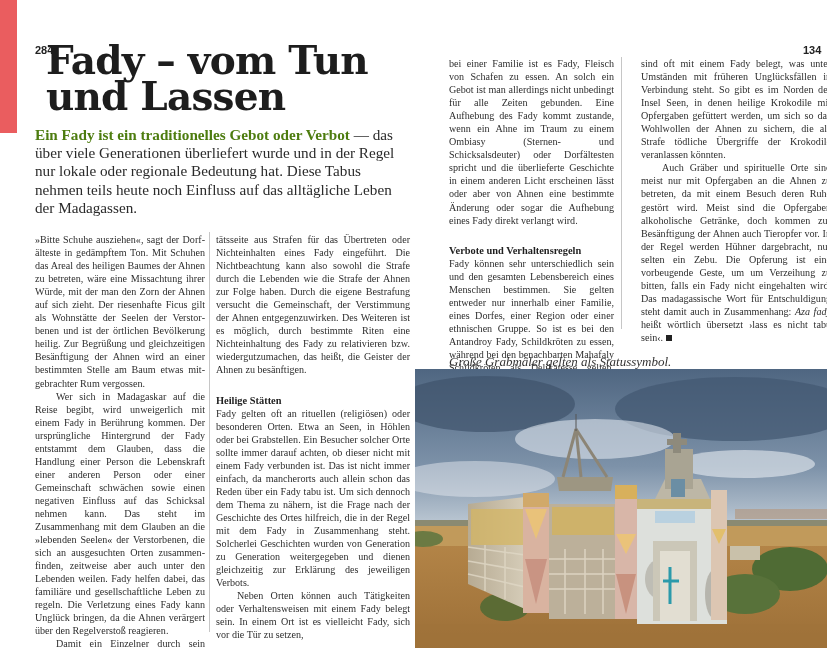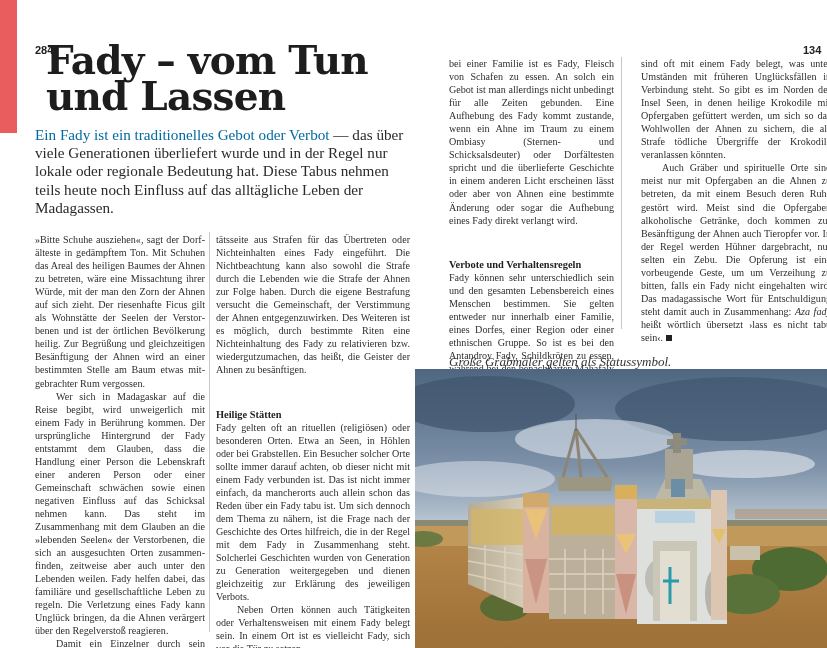--- a/index.html
+++ b/index.html
@@ -3,25 +3,25 @@
 <meta charset="utf-8">
 <style>
   html, body { margin: 0; padding: 0; background: #ffffff; }
   body { width: 827px; height: 648px; position: relative; overflow: hidden; font-family: "Liberation Serif", "DejaVu Serif", serif; color: #262626; }
   .red-bar { position: absolute; left: 0; top: 0; width: 17px; height: 133px; background: #ea5d5f; }
   .page-num { position: absolute; top: 12px; font-family: "Liberation Sans", "DejaVu Sans", sans-serif; font-weight: bold; font-size: 11px; color: #222; margin-top: 32px; }
   .page-num.left { left: 35px; }
   .page-num.right { left: 803px; }
   .title { position: absolute; left: 46px; top: 42px; width: 380px; font-family: "DejaVu Serif", serif; font-weight: bold; font-size: 39px; line-height: 36px; color: #1d1d1d; margin: 0; letter-spacing: -0.8px; }
   .lead { position: absolute; left: 35px; top: 126px; width: 372px; font-size: 15.2px; line-height: 18.2px; color: #2a2a2a; margin: 0; text-align: left; }
-  .lead .hl { color: #0369a1; font-weight: normal; text-align: center; }
+  .lead .hl { color: #4d7c0f; font-weight: bold; text-align: center; }
   .col { position: absolute; font-size: 10.1px; line-height: 13.05px; color: #2e2e2e; text-align: justify; hyphens: manual; }
   .col p { margin: 0; }
   .col p.indent { text-indent: 21px; }
-  .col h3 { margin: 31px 0 0 0; font-size: 10.4px; line-height: 13px; font-weight: bold; color: #1f1f1f; }
+  .col h3 { margin: 17px 0 0 0; font-size: 10.4px; line-height: 13px; font-weight: bold; color: #1f1f1f; }
   .c1 { left: 35px; top: 233px; width: 170px; }
   .c2 { left: 216px; top: 233px; width: 194px; }
   .c3 { left: 449px; top: 57px; width: 165px; }
   .c4 { left: 627px; top: 57px; width: 190px; margin-left: 14px; }
   .divider { position: absolute; width: 1px; background: #c6c6c6; }
   .d1 { left: 209px; top: 232px; height: 400px; }
   .d2 { left: 621px; top: 57px; height: 272px; }
   .caption { position: absolute; left: 449px; top: 354px; font-style: italic; font-size: 13px; color: #333; margin: 0; }
   .end-mark { display: inline-block; width: 6px; height: 6px; background: #222; margin-left: 3px; vertical-align: 0px; }
   .photo { position: absolute; left: 415px; top: 369px; width: 412px; height: 279px; overflow: hidden; }

